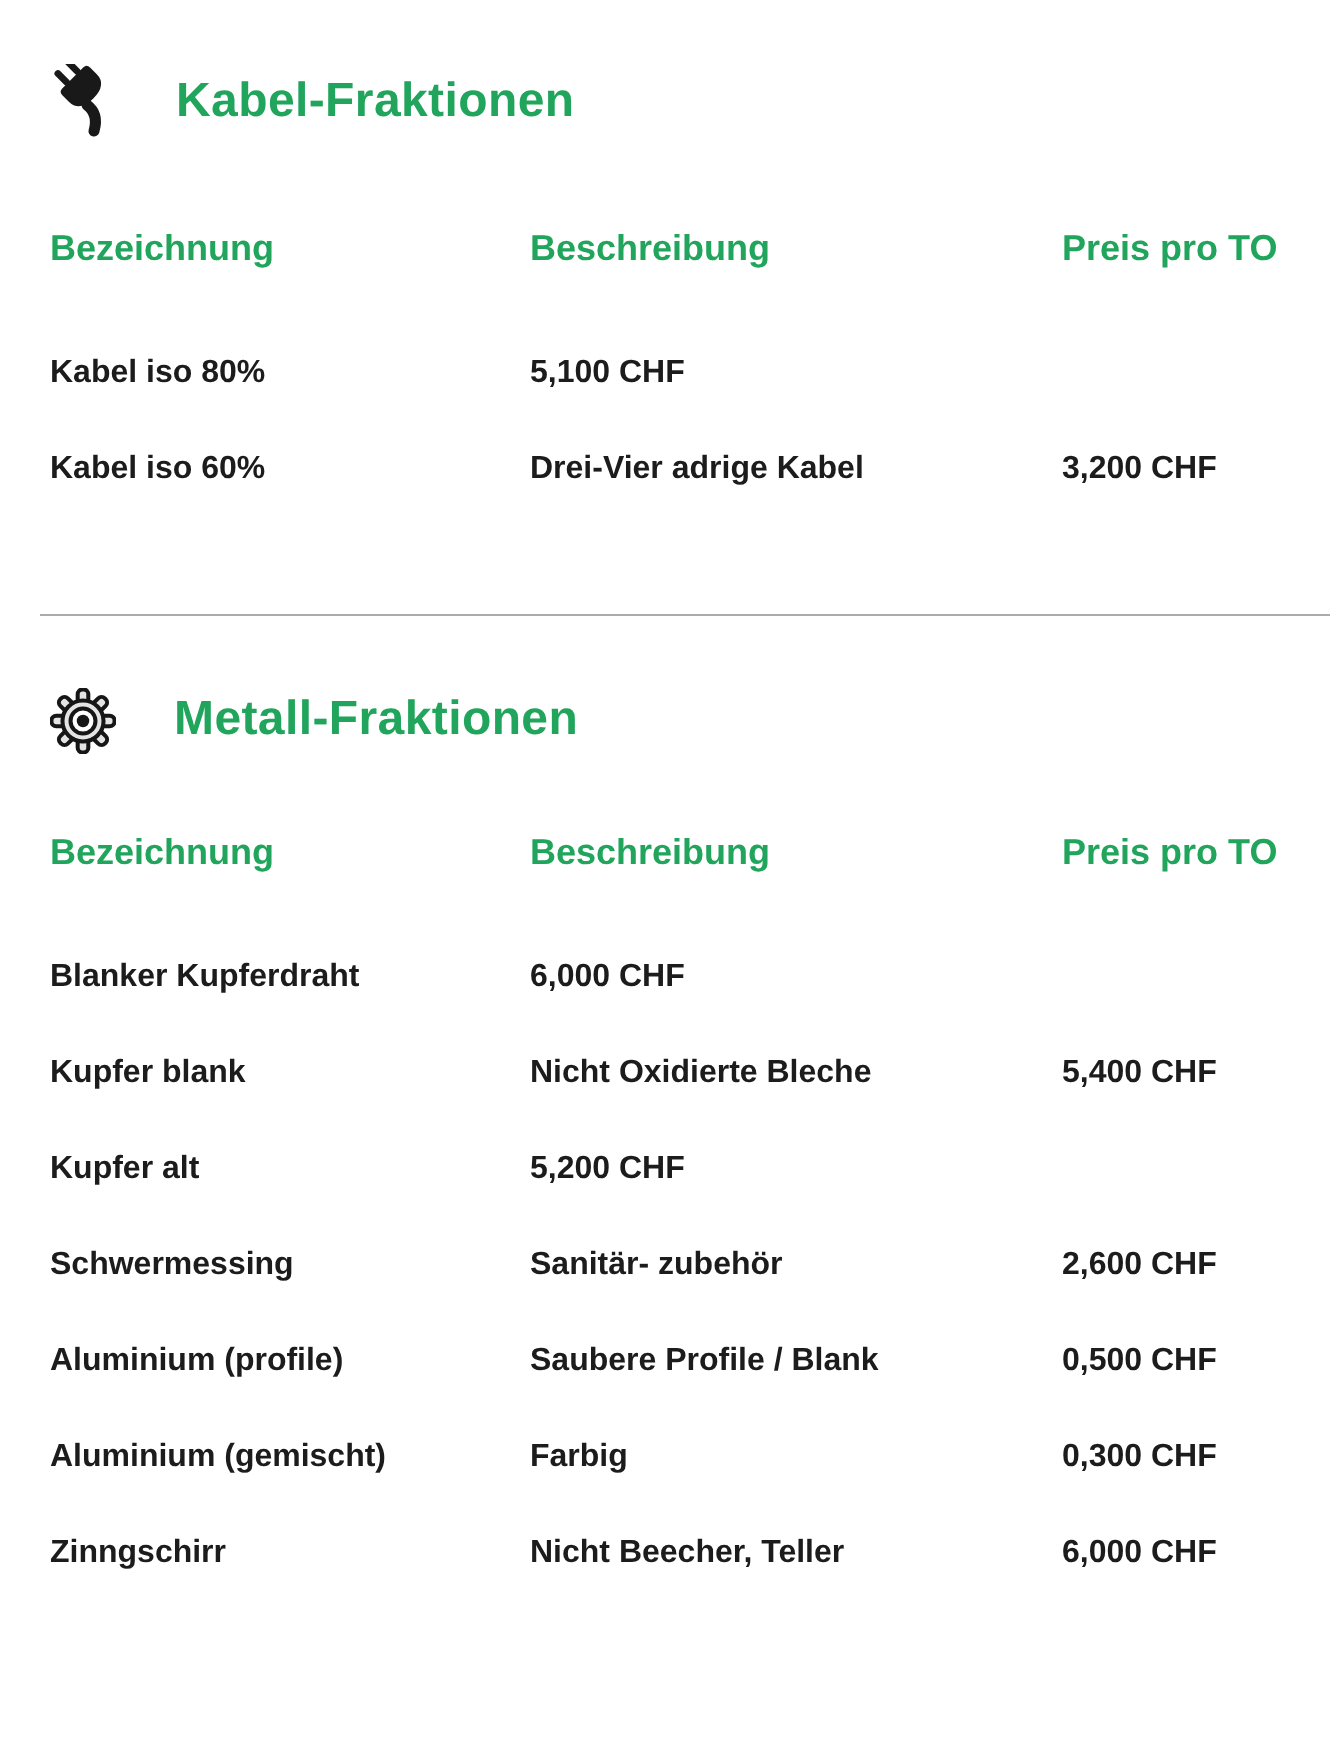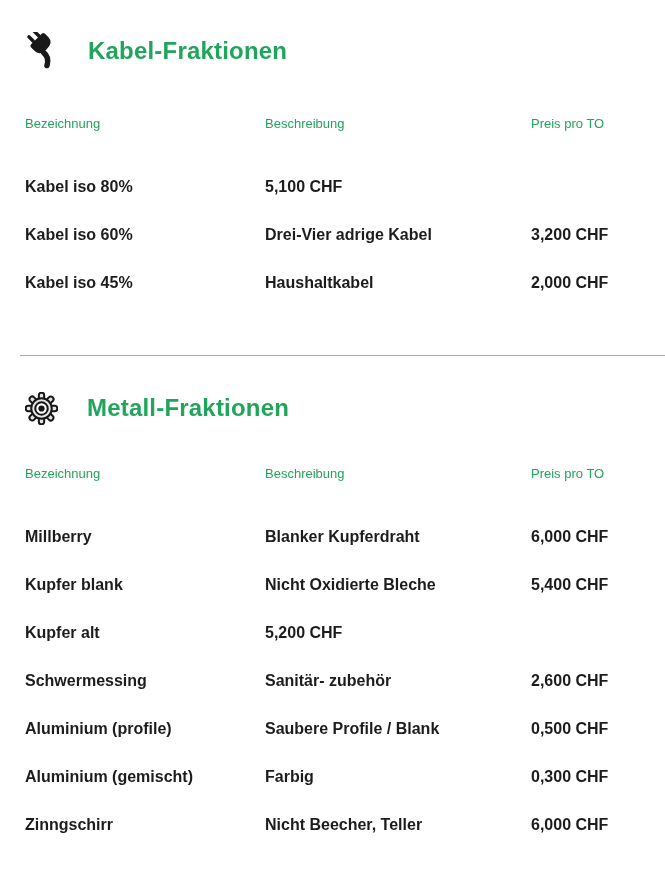--- a/index.html
+++ b/index.html
@@ -18,22 +18,22 @@
   .sec-header{display:flex;align-items:center;gap:29px;}
   .sec-header.first{margin-top:32px;}
   .sec-header.second{margin-top:34px;align-items:center;}
   .sec-title{
     font-size:24px;font-weight:700;color:var(--accent);
     margin:0;line-height:36px;letter-spacing:.2px;
   }
   .icon{display:inline-flex;align-items:center;justify-content:center;}
   .grid{display:grid;grid-template-columns:240px 266px 1fr;}
   .thead{
-    font-weight:400;color:var(--accent);
-    font-size:13px;line-height:20px;
+    font-weight:700;color:var(--accent);
+    font-size:18px;line-height:20px;
   }
   .thead.t1{margin-top:44px;}
   .thead.t2{margin-top:38px;}
   .rows{margin-top:43px;}
   .trow{height:48px;font-size:16px;line-height:20px;font-weight:700;color:var(--text);}
   .divider{
     border:none;border-top:1px solid var(--divider);
     margin:34px 0 0 20px;height:0;
   }
 </style>
@@ -66,25 +66,20 @@
     <div class="rows">
       <div class="grid trow">
         <div>Kabel iso 80%</div>
         <div>5,100 CHF</div>
       </div>
       <div class="grid trow">
         <div>Kabel iso 60%</div>
         <div>Drei-Vier adrige Kabel</div>
         <div>3,200 CHF</div>
       </div>
-      <div class="grid trow">
-        <div>Kabel iso 45%</div>
-        <div>Haushaltkabel</div>
-        <div>2,000 CHF</div>
-      </div>
     </div>
   </section>
 
   <hr class="divider">
 
   <section class="section">
     <div class="sec-header second">
       <span class="icon">
         <svg width="33" height="33" viewBox="0 0 36 36" aria-hidden="true">
           <g fill="#e4e4e4" stroke="#161616" stroke-width="2.2">
@@ -106,21 +101,20 @@
     </div>
 
     <div class="grid thead t2">
       <div>Bezeichnung</div>
       <div>Beschreibung</div>
       <div>Preis pro TO</div>
     </div>
 
     <div class="rows">
       <div class="grid trow">
-        <div>Millberry</div>
         <div>Blanker Kupferdraht</div>
         <div>6,000 CHF</div>
       </div>
       <div class="grid trow">
         <div>Kupfer blank</div>
         <div>Nicht Oxidierte Bleche</div>
         <div>5,400 CHF</div>
       </div>
       <div class="grid trow">
         <div>Kupfer alt</div>

